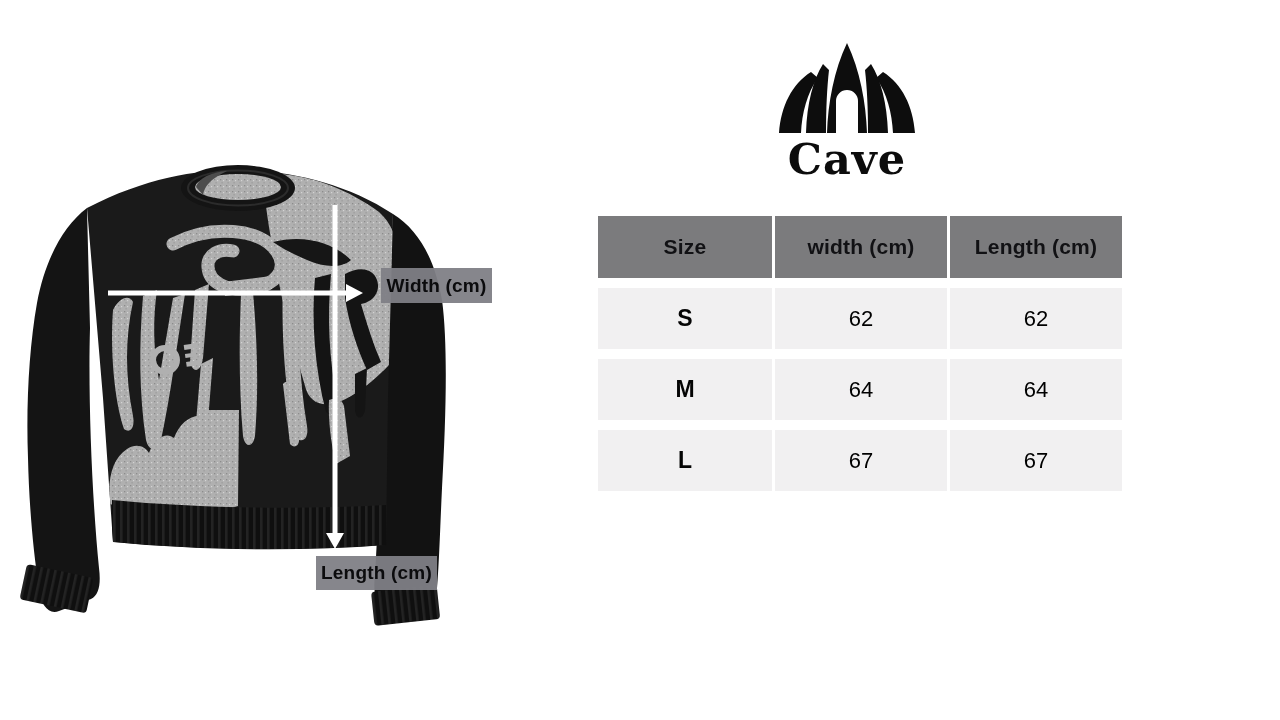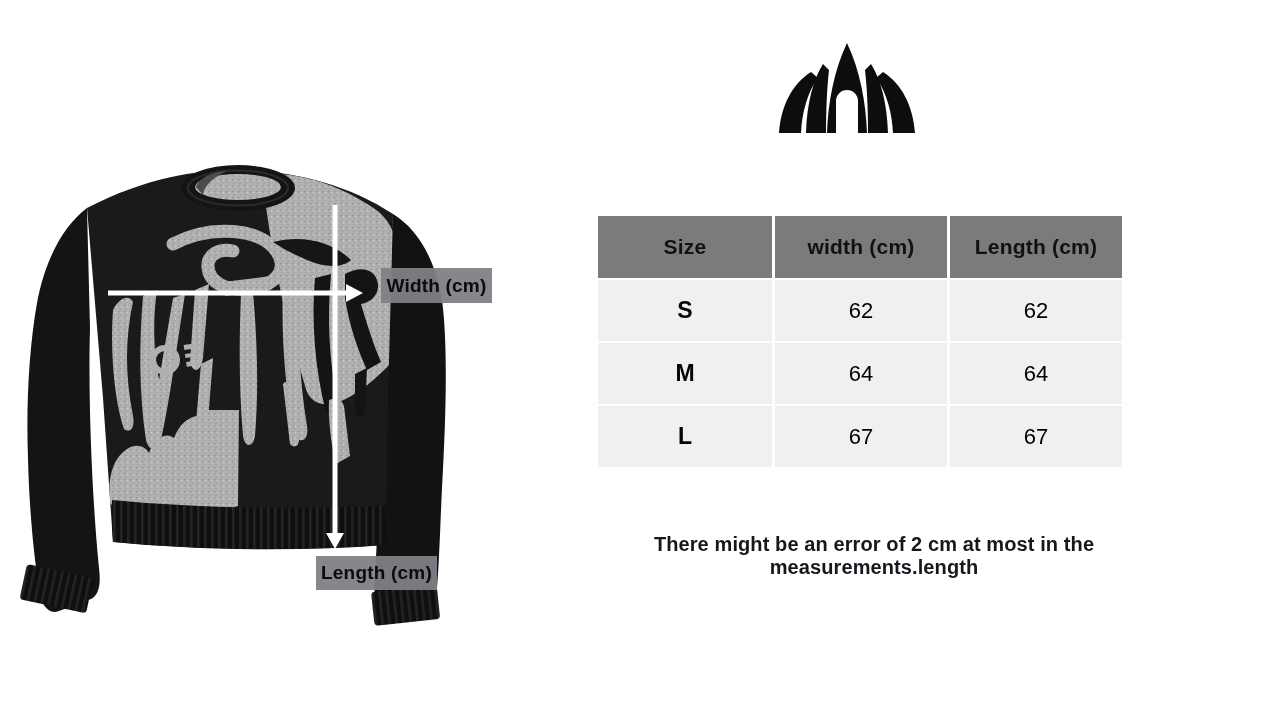--- a/index.html
+++ b/index.html
@@ -25,21 +25,21 @@
   #brand-name{
     font-family:"DejaVu Serif",serif;font-weight:700;font-size:43px;line-height:1;
     color:#0c0c0c;letter-spacing:1px;margin-top:0px;
   }
 
   
   .size-table{
     position:absolute;left:598px;top:216px;display:grid;
     grid-template-columns:174px 172px 172px;
     grid-template-rows:62px 61px 61px 61px;
-    gap:2px 3px;background:#ffffff;
+    gap:10px 3px;background:#ffffff;
   }
   .hcell{
     background:#7b7b7d;color:#111114;font-weight:700;font-size:21px;
     display:flex;align-items:center;justify-content:center;letter-spacing:.2px;
   }
   .cell{
     background:#f1f0f1;color:#000000;font-size:22px;
     display:flex;align-items:center;justify-content:center;
   }
   .cell.size{font-weight:700;font-size:23px;color:#050505;}
@@ -143,35 +143,35 @@
 
         <path d="M27,97 C28,67 34,44 44,28 L50,34 C48,52 47,72 47,97 Z"></path>
 
         <path d="M48,97 C49,67 55,34 68,7 C81,34 87,67 88,97 L79,97 L79,65 A11,11 0 0 0 57,65 L57,97 Z"></path>
 
         <path d="M109,97 C108,67 102,44 92,28 L86,34 C88,52 89,72 89,97 Z"></path>
 
         <path d="M136,97 C134,70 123,48 104,36 L97,42 C108,57 113,77 114,97 Z"></path>
       </g>
     </svg>
+    <div id="brand-name">Cave</div>
   </div>
 
   <div class="size-table">
     <div class="hcell">Size</div>
     <div class="hcell">width (cm)</div>
     <div class="hcell">Length (cm)</div>
 
     <div class="cell size">S</div>
     <div class="cell">62</div>
     <div class="cell">62</div>
 
     <div class="cell size">M</div>
     <div class="cell">64</div>
     <div class="cell">64</div>
 
     <div class="cell size">L</div>
     <div class="cell">67</div>
     <div class="cell">67</div>
   </div>
 
-  <div id="note">There might be an error of 2 cm at most in the measurements.length</div>
 
 </div>
 
 </body></html>

